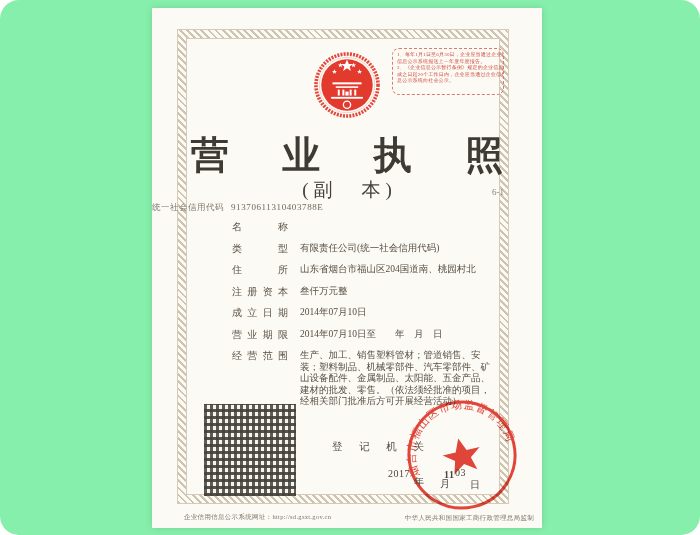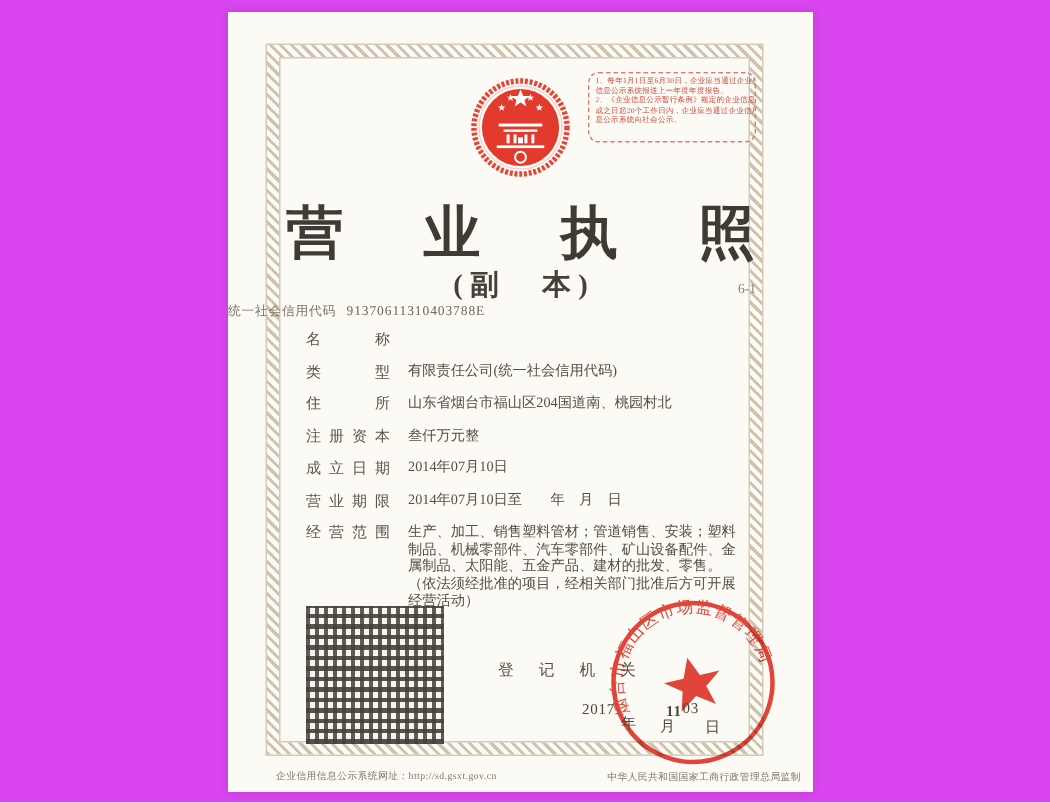--- a/index.html
+++ b/index.html
@@ -1,18 +1,18 @@
 <!DOCTYPE html>
 <html><head>
 <meta charset="utf-8">
 <style>
   html,body{margin:0;padding:0;}
   .stage{
     position:relative;width:700px;height:535px;overflow:hidden;
-    background:#d946ef;font-family:"Liberation Serif",serif;
+    background:#86efac;font-family:"Liberation Serif",serif;border-radius:19px;
     -webkit-font-smoothing:antialiased;
   }
   .paper{
     position:absolute;left:152px;top:8px;width:390px;height:520px;
     background:#fcfaf4;box-shadow:0 0 7px rgba(0,0,0,.13);
   }
   .frame{
     position:absolute;left:26px;top:22px;width:330px;height:473px;box-sizing:border-box;
     border:8px solid transparent;
     border-image:repeating-linear-gradient(45deg,rgba(199,186,164,.85) 0 2px,rgba(255,255,255,0) 2px 5px) 8;
@@ -25,33 +25,33 @@
     border:1px dashed #dd7a6c;border-radius:7px;padding:3px 4px;
     color:#cf4a3c;font-size:5px;line-height:6.5px;letter-spacing:.2px;overflow:hidden;
   }
   .notice div{white-space:nowrap;}
   .title{
     position:absolute;left:0;top:122px;width:100%;text-align:center;
     font-size:38px;font-weight:700;color:#3e3a34;letter-spacing:22px;text-indent:22px;
   }
   .subtitle{
     position:absolute;left:0;top:169px;width:100%;text-align:center;
-    font-size:19px;font-weight:700;color:#45403a;letter-spacing:5px;text-indent:5px;
+    font-size:19px;font-weight:400;color:#45403a;letter-spacing:5px;text-indent:5px;
   }
   .pageno{position:absolute;right:38px;top:179px;font-size:9px;color:#8a8276;}
   .codeline{
     position:absolute;left:0;top:194px;width:100%;
     font-size:8.5px;color:#7c7467;letter-spacing:.5px;
   }
   .codeline .code{font-family:"Liberation Serif",serif;font-size:9px;color:#6e6759;margin-left:7px;letter-spacing:.6px;}
   .fields{position:absolute;left:52px;top:213px;width:292px;color:#5b5347;}
   .frow{display:flex;align-items:flex-start;margin-bottom:9.5px;}
   .flabel{
     width:56px;min-width:56px;font-size:10px;line-height:12px;
-    text-align:justify;text-align-last:justify;letter-spacing:0;color:#5b5347;
+    text-align:justify;text-align-last:justify;letter-spacing:0;color:#5b5347;margin-left:28px;
   }
   .fvalue{flex:1;font-size:9.5px;line-height:11.5px;padding-left:12px;color:#554e43;}
   .qr{
     position:absolute;left:52px;top:396px;width:92px;height:92px;
     background:
       repeating-linear-gradient(90deg,rgba(68,64,58,.85) 0 3px,transparent 3px 6px),
       repeating-linear-gradient(0deg,rgba(68,64,58,.9) 0 3px,#f6f4ee 3px 7px);
   }
   .registry{
     position:absolute;left:180px;top:432px;font-size:10.5px;color:#554e43;

